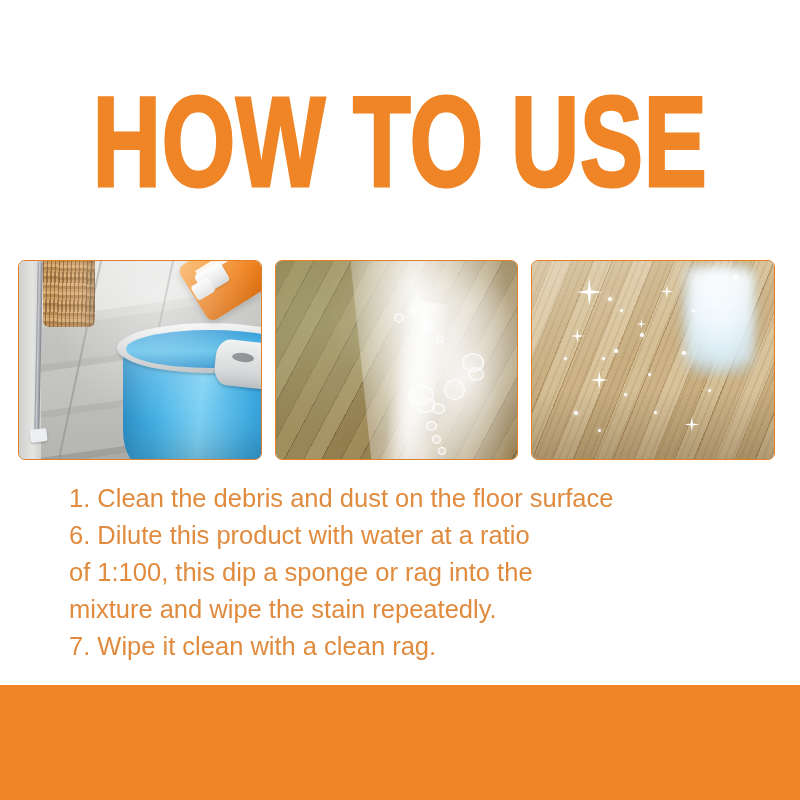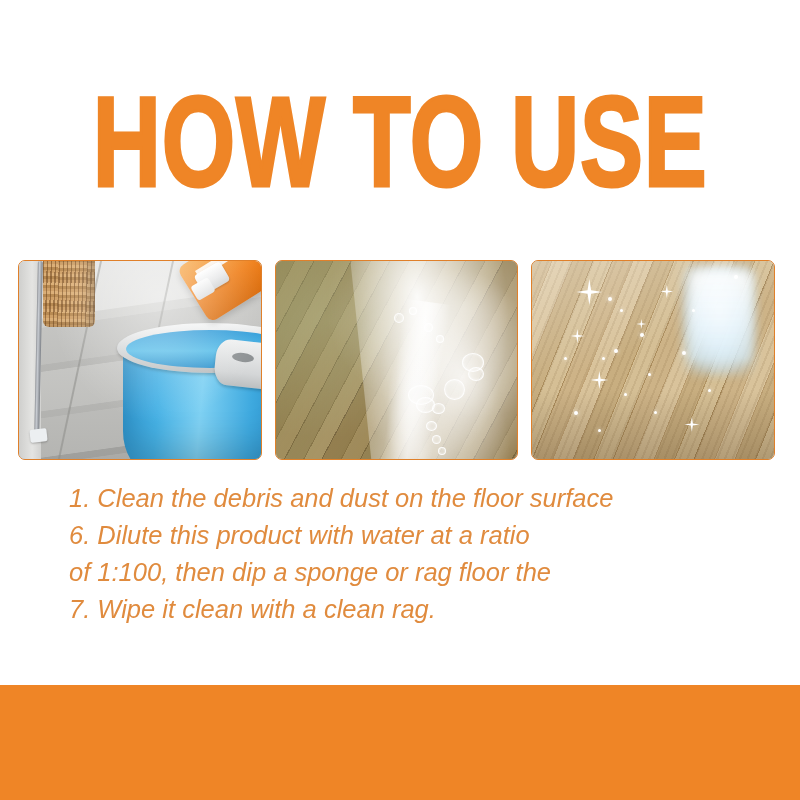--- a/index.html
+++ b/index.html
@@ -336,21 +336,21 @@
     left: 69px;
     top: 440px;
     width: 700px;
     color: #E08B3E;
     font-family: "Liberation Sans", sans-serif;
     font-size: 25.5px;
     line-height: 37px;
     letter-spacing: 0px;
     white-space: nowrap;
   }
-  .steps div { height: 37px; font-style: italic; }
+  .steps div { height: 37px; }
 
   
   .bottom-bar {
     position: absolute;
     left: 0;
     top: 645px;
     width: 800px;
     height: 155px;
     background: #EF8526;
   }
@@ -441,19 +441,20 @@
         <div class="spark dot" style="left:176px; top:128px; width:3px; height:3px;"></div>
         <div class="spark dot" style="left:202px; top:14px;  width:4px; height:4px;"></div>
       </div>
     </div>
 
   </div>
 
   <div class="steps">
     <div>1. Clean the debris and dust on the floor surface</div>
     <div>6. Dilute this product with water at a ratio</div>
-    <div>of 1:100, then dip a sponge or rag floor the</div>
+    <div>of 1:100, this dip a sponge or rag into the</div>
+    <div>mixture and wipe the stain repeatedly.</div>
     <div>7. Wipe it clean with a clean rag.</div>
   </div>
 
   <div class="bottom-bar"></div>
 
 </div>
 
 </body></html>

